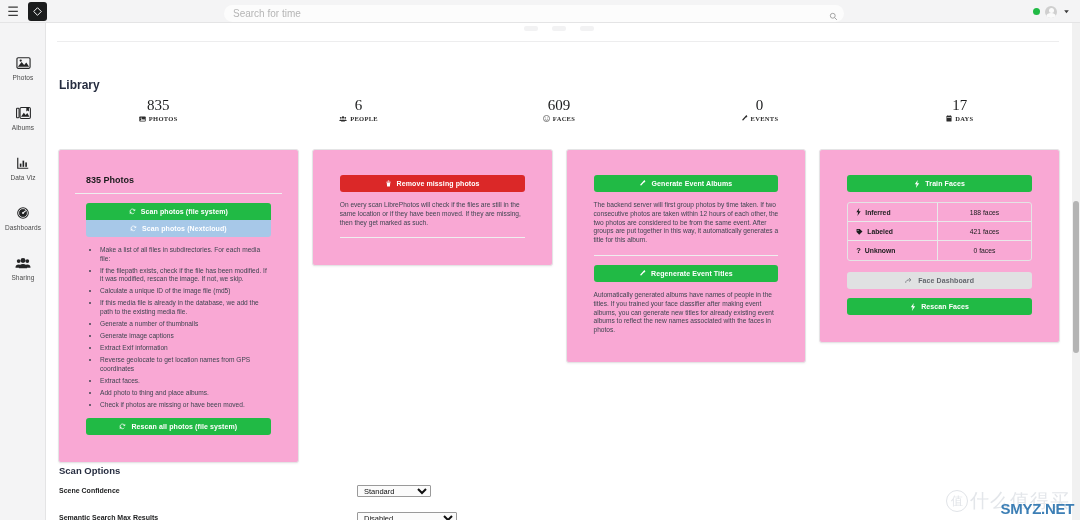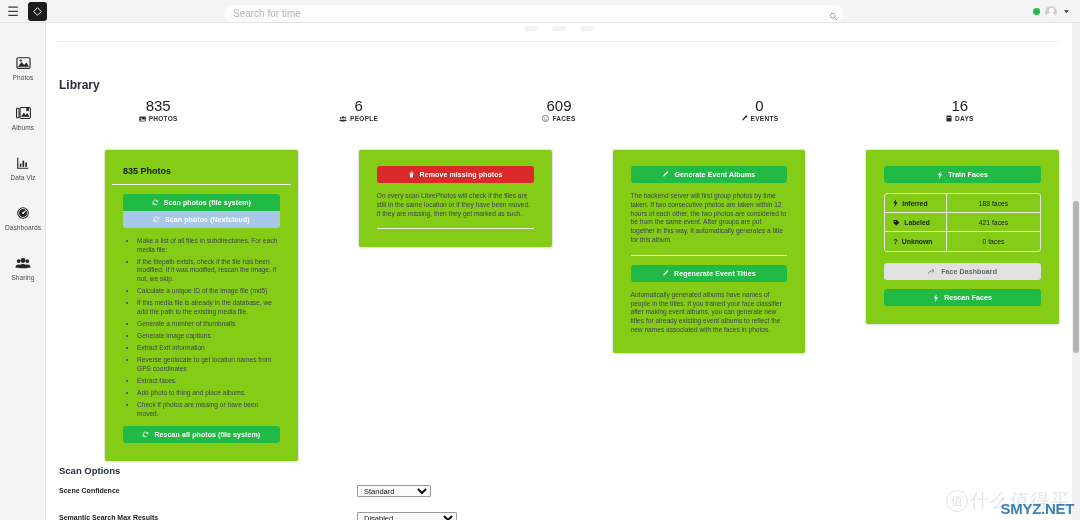--- a/index.html
+++ b/index.html
@@ -111,44 +111,43 @@
   }
 
   .page-title {
     position: absolute; top: 55px; left: 13px;
     font-size: 12px; font-weight: bold; color: #262d40;
   }
 
   
   .stats {
     position: absolute; top: 74px; left: 12px;
-    width: 1002px; display: flex;
+    width: 1002px; display: flex; font-family: Liberation Serif, serif;
   }
   .stat { flex: 1; text-align: center; }
   .stat-num { font-size: 15px; color: #1b1c1d; font-weight: 400; line-height: 17px; }
   .stat-sub {
     margin-top: 1px;
     font-size: 6.5px; font-weight: bold; letter-spacing: .3px;
     color: #2c2c2c; display: flex; align-items: center; justify-content: center; gap: 3px;
   }
   .stat-sub svg { display:block; }
 
   
   .cards {
     position: absolute; top: 126px; left: 12px;
     width: 1002px; display: flex; gap: 13px; align-items: flex-start;
   }
   .card {
     width: 243px;
-    background: #84cc16;
+    background: #f9a8d4;
     border: 1px solid #e4e4e5;
     border-radius: 3px;
     box-shadow: 0 1px 2px rgba(0,0,0,.05);
-    padding: 7px;
-    margin-left: 46px;
+    padding: 16px;
   }
   .card-title {
     font-size: 9px; font-weight: bold; color: #1b1c1d;
     padding: 9px 11px 8px 11px;
     border-bottom: 1px solid #efefef;
   }
   .card-body { padding: 9px 11px 11px 11px; }
 
   .btn {
     display: flex; align-items: center; justify-content: center; gap: 5px;
@@ -415,21 +414,21 @@
           <svg width="7" height="7" viewBox="0 0 24 24">
               <rect x="9" y="-1" width="4" height="22" rx="1.2" transform="rotate(42 12 12)" fill="currentColor"></rect>
               <polygon points="19,2 20.2,4.6 22.8,5.8 20.2,7 19,9.6 17.8,7 15.2,5.8 17.8,4.6" fill="currentColor"></polygon>
             </svg>
         </span>
         <span>EVENTS</span>
       </div>
     </div>
 
     <div class="stat">
-      <div class="stat-num">16</div>
+      <div class="stat-num">17</div>
       <div class="stat-sub">
         <span>
           <svg width="6" height="7" viewBox="0 0 18 22">
               <rect x="1" y="2.5" width="16" height="18" rx="2" fill="currentColor"></rect>
               <rect x="3" y="6.5" width="12" height="2" fill="#fff"></rect>
               <rect x="4.5" y="0" width="2" height="4" rx="1" fill="currentColor"></rect>
               <rect x="11.5" y="0" width="2" height="4" rx="1" fill="currentColor"></rect>
             </svg>
         </span>
         <span>DAYS</span>

